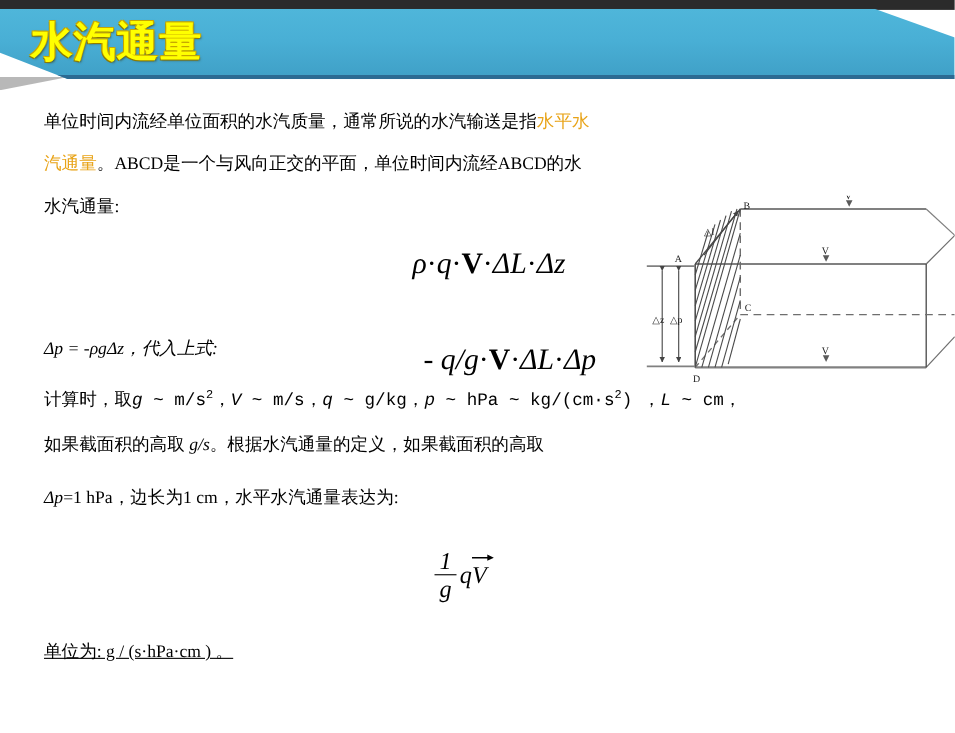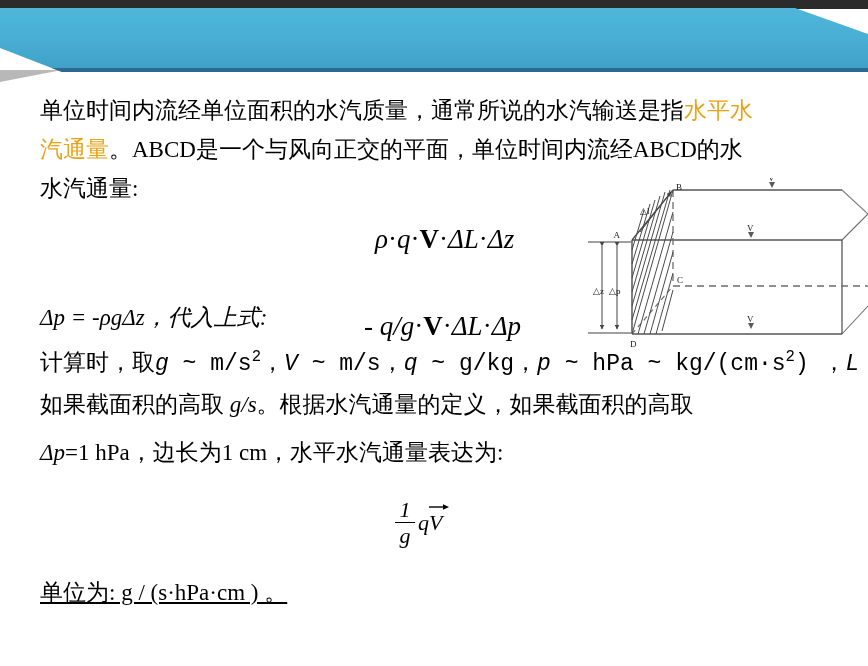--- a/index.html
+++ b/index.html
@@ -72,21 +72,21 @@
        1px -1px 0 #c8a800,
       -1px  1px 0 #8f7a00,
        1px  1px 2px rgba(60,50,0,.65);
     white-space: nowrap;
   }
 
   
   .body-line {
     position: absolute;
     font-family: "Liberation Serif", "DejaVu Serif", serif;
-    font-size: 23px;
+    font-size: 16px;
     line-height: 26px;
     white-space: nowrap;
     color: #000000;
   }
   .hl { color: #e8a317; }
   .it { font-style: italic; }
   .bd { font-weight: bold; }
   .sup { font-size: 0.68em; vertical-align: super; line-height: 0; }
 
   
@@ -144,20 +144,21 @@
   #box-diagram svg { display: block; }
 </style>
 </head>
 <body>
 
 <div id="title-banner">
   <div class="banner-topstrip"></div>
   <div class="banner-shadow"></div>
   <div class="banner-shape"></div>
   <div class="banner-border"></div>
+  <div id="title-text">水汽通量</div>
 </div>
 
 <div class="body-line" style="left:40px; top:98px;">
   <span>单位时间内流经单位面积的水汽质量，通常所说的水汽输送是指</span><span class="hl">水平水</span>
 </div>
 
 <div class="body-line" style="left:40px; top:137px;text-align:center;">
   <span class="hl">汽通量</span><span>。ABCD是一个与风向正交的平面，单位时间内流经ABCD的水</span>
 </div>
 
@@ -166,21 +167,21 @@
 </div>
 
 <div class="formula" style="left:375px; top:224px;">
   <span class="it">ρ</span><span>·</span><span class="it">q</span><span>·</span><span class="bd">V</span><span>·</span><span class="it">ΔL</span><span>·</span><span class="it">Δz</span>
 </div>
 
 <div class="body-line" style="left:40px; top:261px;margin-top:44px;">
   <span class="it">Δp = -ρgΔz，代入上式:</span>
 </div>
 
-<div class="formula" style="left:364px; top:311px;">
+<div class="formula" style="left:385px; top:311px;">
   <span>-</span> <span class="it">q/g</span><span>·</span><span class="bd">V</span><span>·</span><span class="it">ΔL</span><span>·</span><span class="it">Δp</span>
 </div>
 
 <div class="body-line" style="left:40px; top:351px;font-family:Liberation Mono, monospace;">
   <span>计算时，取</span><span class="it">g</span><span> ~ m/s</span><span class="sup">2</span><span>，</span><span class="it">V</span><span> ~ m/s，</span><span class="it">q</span><span> ~ g/kg，</span><span class="it">p</span><span> ~ hPa ~ kg/(cm·s</span><span class="sup">2</span><span>) ，</span><span class="it">L</span><span> ~ cm，</span>
 </div>
 
 <div class="body-line" style="left:40px; top:392px;">
   <span>如果截面积的高取 </span><span class="it">g/s</span><span>。根据水汽通量的定义，如果截面积的高取</span>
 </div>

